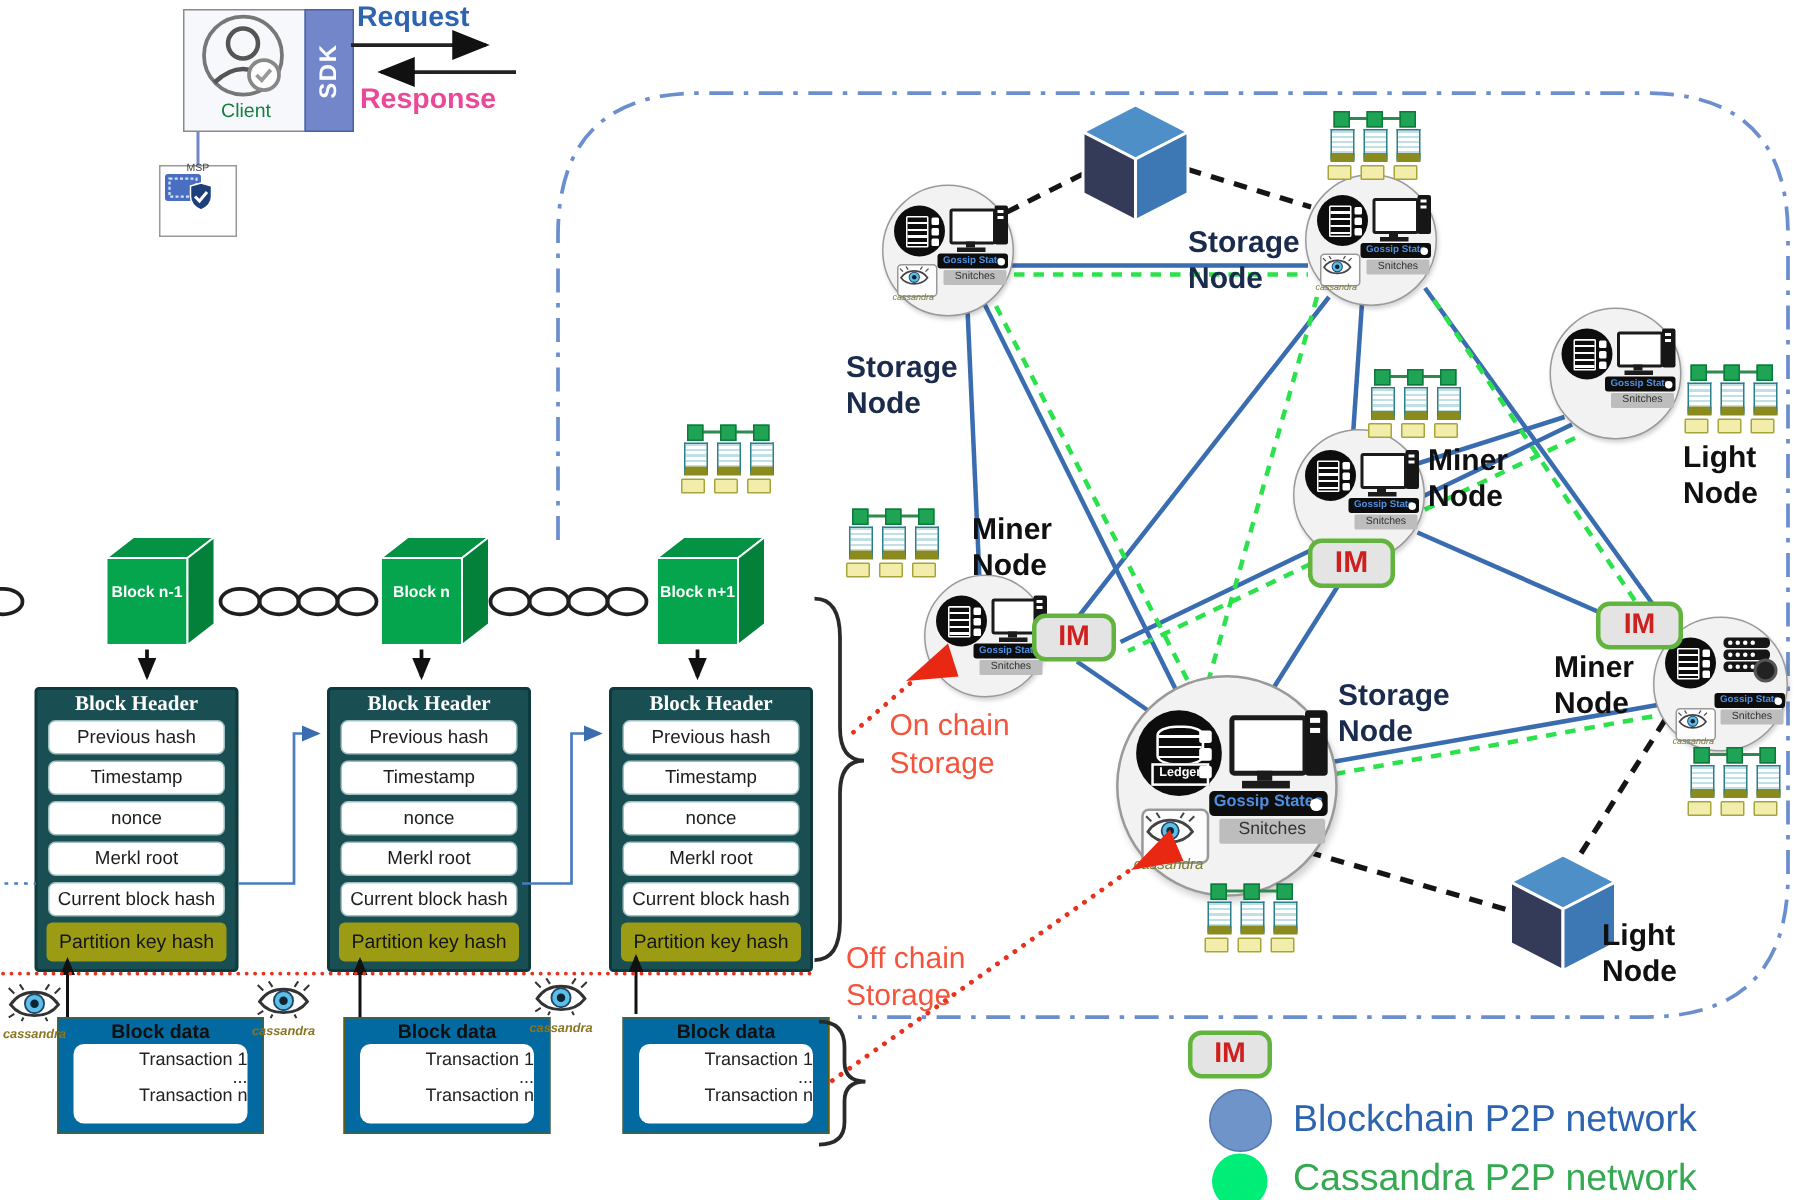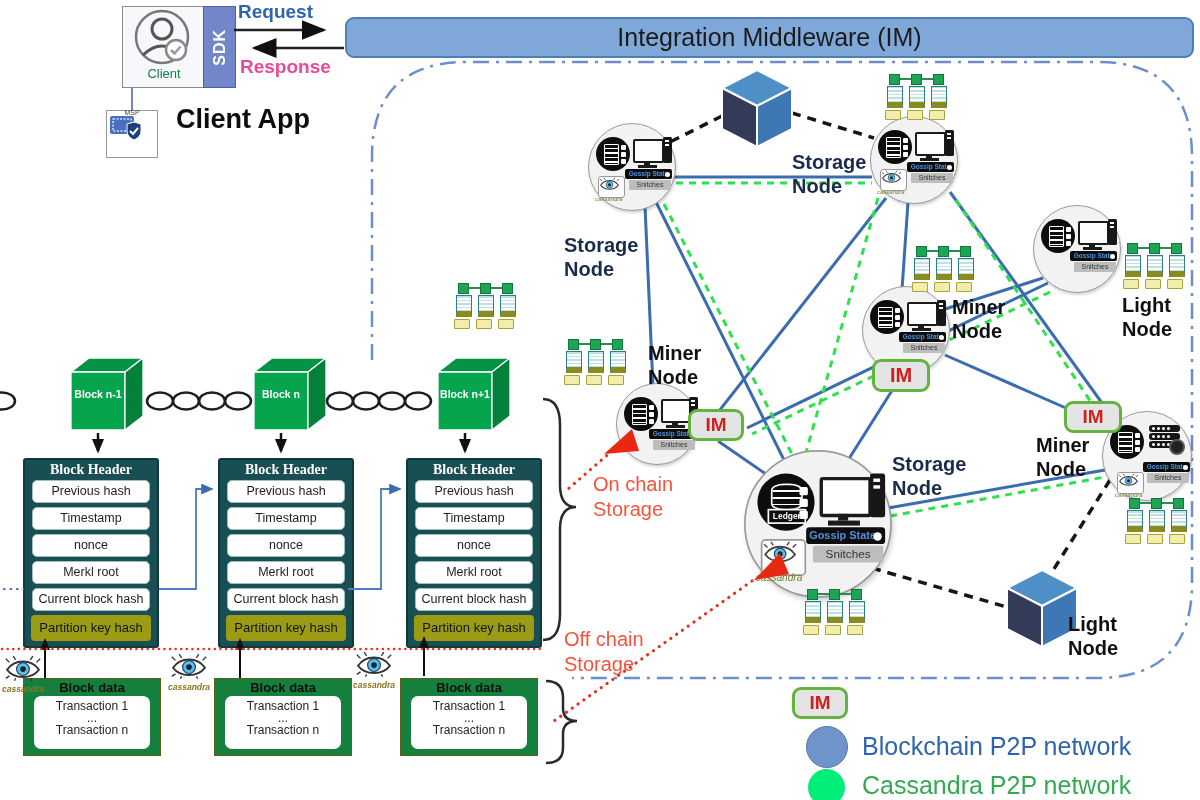--- a/index.html
+++ b/index.html
@@ -71,24 +71,24 @@
   .di2{left:22px;} .di3{left:44px;}
 
   
   .bh-box{position:absolute;top:458px;width:136px;height:190px;background:#194f52;border:2px solid #0f3a3d;
     border-radius:3px;z-index:2;box-sizing:border-box;}
   .bh-title{color:#fff;font-weight:bold;font-size:14px;text-align:center;line-height:20px;font-family:Liberation Serif, serif;}
   .bh-row{height:21px;margin:0 7px 4px;background:#fff;border:1px solid #9fc0c3;border-radius:5px;
     font-size:12.5px;color:#1d1d1d;text-align:center;line-height:21px;}
   .bh-part{height:26px;margin:4px 6px 0;background:#9c9c14;border-radius:4px;font-size:13px;color:#141414;
     text-align:center;line-height:26px;}
-  .bd-box{position:absolute;top:678px;width:136px;height:76px;background:#15803d;border:1px solid #5e5e14;z-index:2;}
+  .bd-box{position:absolute;top:678px;width:136px;height:76px;background:#0369a1;border:1px solid #5e5e14;z-index:2;margin-left:15px;}
   .bd-title{font-size:13px;font-weight:bold;color:#101010;text-align:center;line-height:17px;}
   .bd-inner{margin:0 10px;background:#fff;border-radius:7px;height:53px;padding-top:3px;box-sizing:border-box;}
-  .bd-row{font-size:12px;color:#222;text-align:center;line-height:15px;}
+  .bd-row{font-size:12px;color:#222;text-align:right;line-height:15px;}
   .bd-dots{line-height:9px;}
   .eye-big{position:absolute;z-index:5;}
   .cass-txt{position:absolute;font-size:8.5px;font-style:italic;font-weight:bold;color:#8a7520;z-index:5;}
   .onchain,.offchain{position:absolute;font-size:20px;line-height:25px;color:#f4543c;z-index:3;}
 
   
   .lg-text{position:absolute;font-size:24px;z-index:2;}
   .lg-dot{position:absolute;border-radius:50%;z-index:2;}
 </style>
 </head>
@@ -216,23 +216,20 @@
       <polygon points="604,454 632,429 639,451" fill="#e82812"></polygon>
       <polygon points="754,580 780,553 789,574" fill="#e82812"></polygon>
     </g>
 
     <g stroke="#2a2a2a" stroke-width="2.5" fill="none">
       <path d="M 543,399 Q 560,399 560,425 L 560,485 Q 560,507 576,507 Q 560,507 560,529 L 560,614 Q 560,640 543,640"></path>
       <path d="M 546,681 Q 563,681 563,698 L 563,708 Q 563,721 577,721 Q 563,721 563,734 L 563,748 Q 563,763 546,763"></path>
     </g>
   </svg>
 
-  <div class="abs im-banner">
-      <span>Integration Middleware (IM)</span>
-    </div>
   <div class="abs client-box">
     <svg width="70" height="58" style="position:absolute;left:6px;top:2px">
       <circle cx="33" cy="28" r="26" fill="none" stroke="#777" stroke-width="2.5"></circle>
       <circle cx="33" cy="20" r="10" fill="none" stroke="#555" stroke-width="3"></circle>
       <path d="M14,46 Q33,28 52,46" fill="none" stroke="#555" stroke-width="3"></path>
       <circle cx="47" cy="41" r="10" fill="#fff" stroke="#888" stroke-width="2.5"></circle>
       <path d="M42,41 l3.5,3.5 l6,-7" fill="none" stroke="#999" stroke-width="2.5"></path>
     </svg>
   </div>
   <div class="abs sdk-strip">
@@ -243,21 +240,20 @@
   <div class="abs resp-label">Response</div>
   <div class="abs msp-box">
     <svg width="36" height="30" style="margin-top:3px">
       <rect x="3" y="2" width="24" height="18" rx="2" fill="#4a6fc0"></rect>
       <rect x="6" y="5" width="18" height="12" fill="none" stroke="#cfe0ff" stroke-width="1.5" stroke-dasharray="2 1.5"></rect>
       <path d="M20,10 l7,-2 l7,2 v7 q0,6 -7,9 q-7,-3 -7,-9 Z" fill="#1d3f7a" stroke="#fff" stroke-width="1"></path>
       <path d="M23,17 l3,3 l5,-6" fill="none" stroke="#fff" stroke-width="2"></path>
     </svg>
     <span class="msp-txt">MSP</span>
   </div>
-  <div class="abs client-app">Client App</div>
 
   <div class="node" style="left:588px;top:123px;">
     <span class="n-ledger">
         <i class="doc"></i>
         <i class="sq s1"></i>
         <i class="sq s2"></i>
         <i class="sq s3"></i>
       </span>
     <span class="n-monitor"></span>
     <span class="n-tower"></span>

